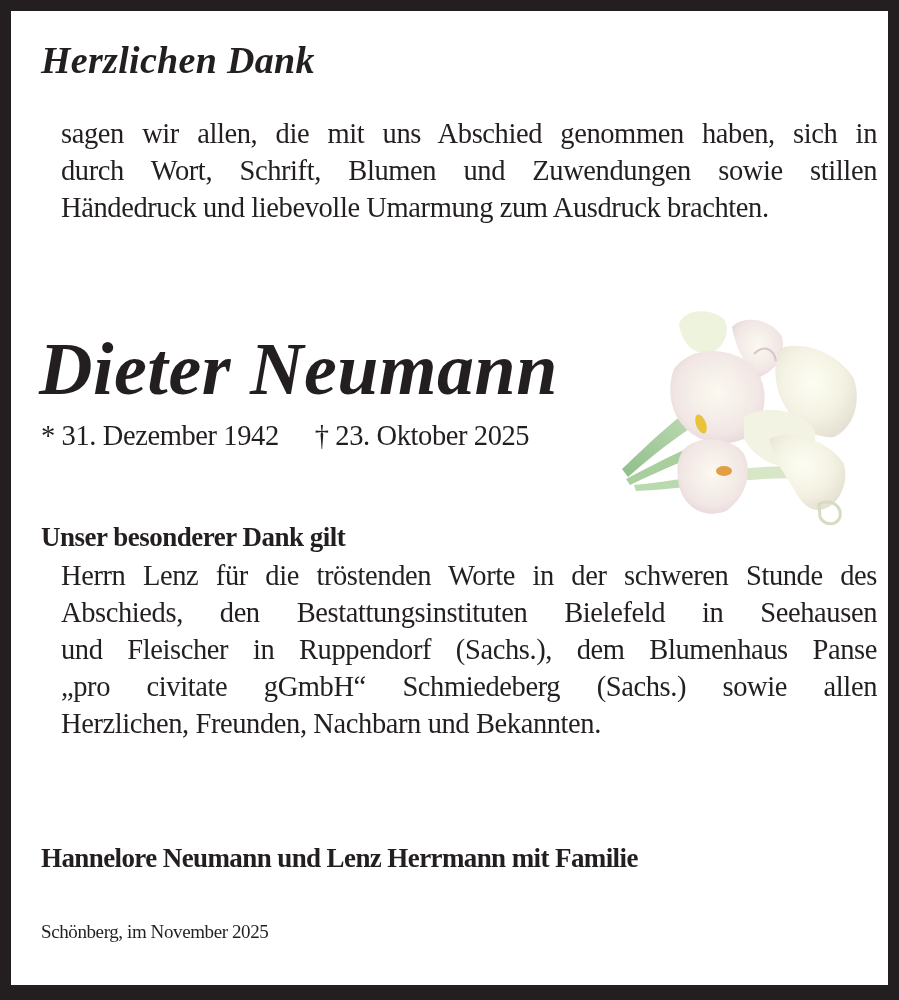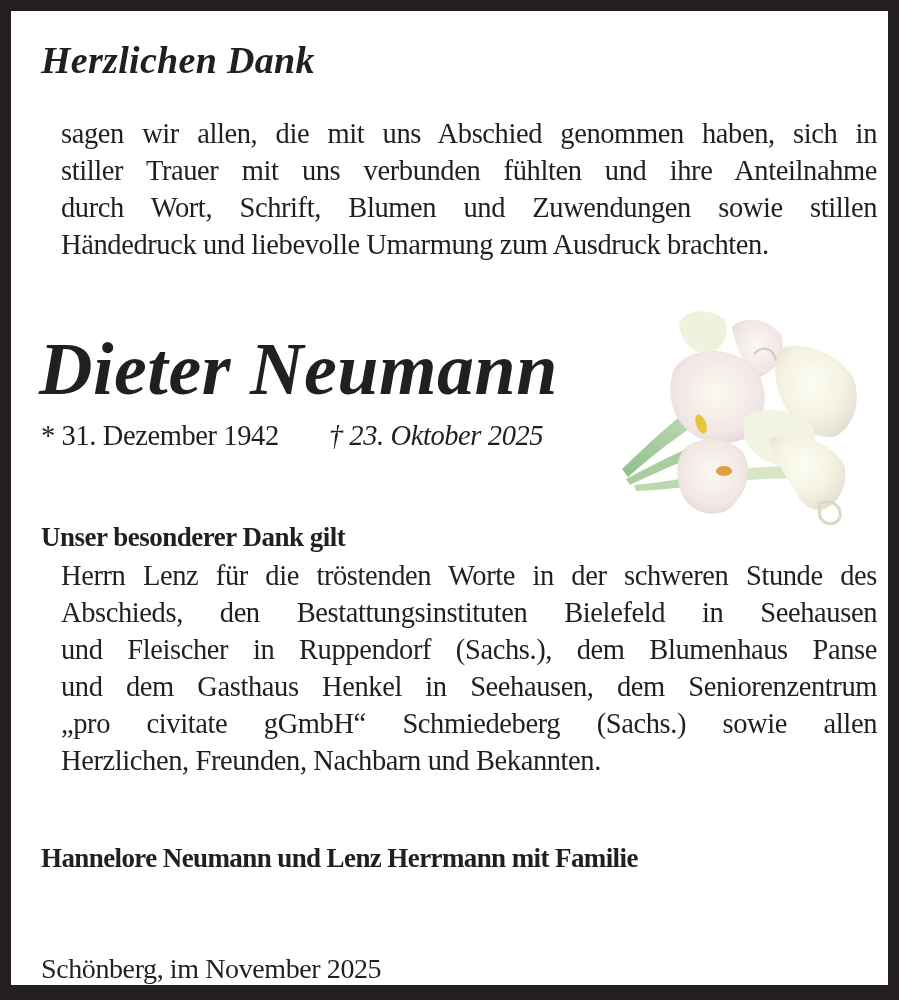--- a/index.html
+++ b/index.html
@@ -32,49 +32,48 @@
     .intro { top: 104px; }
     .name {
       left: 28px; top: 316px;
       font-style: italic; font-weight: bold;
       font-size: 74px; letter-spacing: 0.5px;
     }
     .dates {
       left: 30px; top: 409px;
       font-size: 28.5px; letter-spacing: -0.4px;
     }
-    .dates .death { margin-left: 50px; font-style: italic; }
+    .dates .death { margin-left: 36px; }
     .flower {
       position: absolute; left: 603px; top: 288px;
       width: 250px; height: 235px;
     }
     .subhead {
       left: 30px; top: 511px;
       font-weight: bold; font-size: 27px; letter-spacing: -0.5px;
     }
     .thanks { top: 546px; }
     .family {
       left: 30px; top: 832px;
       font-weight: bold; font-size: 27px; letter-spacing: -0.6px;
     }
     .place {
       left: 30px; top: 910px;
-      font-size: 28px; letter-spacing: -0.4px; margin-top: 32px;
+      font-size: 19px; letter-spacing: -0.4px;
     }
   </style>
 </head>
 <body>
 
 <div class="frame">
 
   <div class="abs heading">Herzlichen Dank</div>
 
   <div class="para intro">
     <span class="line">sagen wir allen, die mit uns Abschied genommen haben, sich in</span>
-    <span class="line">stiller Trauer mit uns verbunden fühlten und ihre Anteilnahme</span>
     <span class="line">durch Wort, Schrift, Blumen und Zuwendungen sowie stillen</span>
     <span class="line last">Händedruck und liebevolle Umarmung zum Ausdruck brachten.</span>
   </div>
 
   <div class="abs name">Dieter Neumann</div>
 
   <div class="abs dates">
     <span>* 31. Dezember 1942</span><span class="death">† 23. Oktober 2025</span>
   </div>
 
@@ -119,21 +118,20 @@
       <path d="M140 55 C150 45 160 50 162 62" fill="none" stroke="#d9c5cc" stroke-width="2"></path>
     </svg>
   </div>
 
   <div class="abs subhead">Unser besonderer Dank gilt</div>
 
   <div class="para thanks">
     <span class="line">Herrn Lenz für die tröstenden Worte in der schweren Stunde des</span>
     <span class="line">Abschieds, den Bestattungsinstituten Bielefeld in Seehausen</span>
     <span class="line">und Fleischer in Ruppendorf (Sachs.), dem Blumenhaus Panse</span>
-    <span class="line">und dem Gasthaus Henkel in Seehausen, dem Seniorenzentrum</span>
     <span class="line">„pro civitate gGmbH“ Schmiedeberg (Sachs.) sowie allen</span>
     <span class="line last">Herzlichen, Freunden, Nachbarn und Bekannten.</span>
   </div>
 
   <div class="abs family">Hannelore Neumann und Lenz Herrmann mit Familie</div>
 
   <div class="abs place">Schönberg, im November 2025</div>
 
 </div>
 

